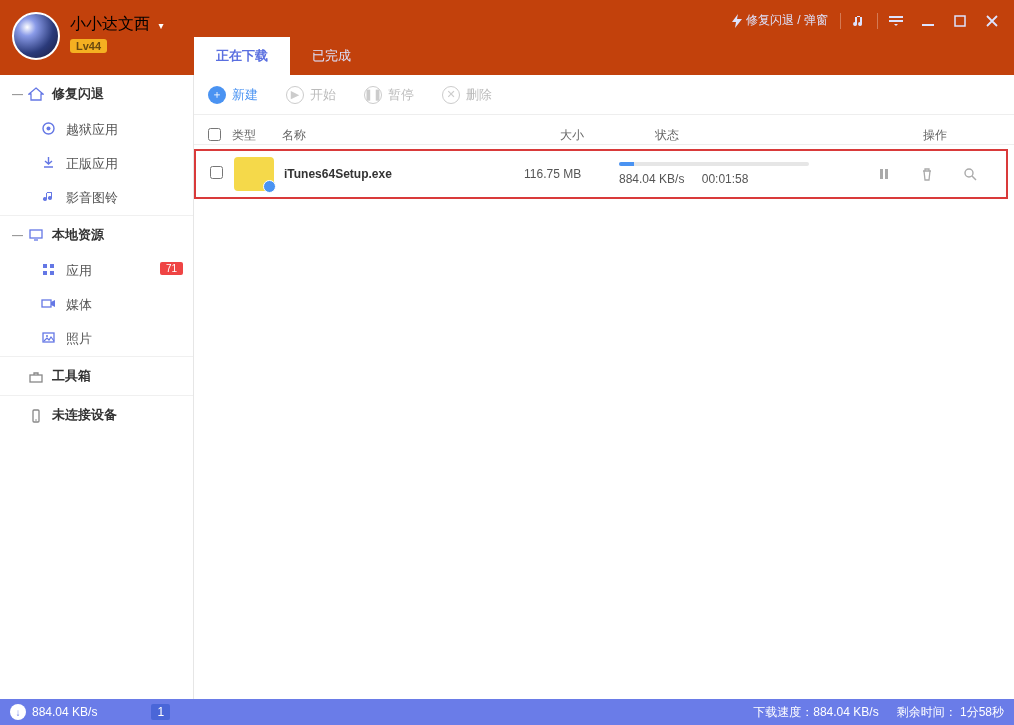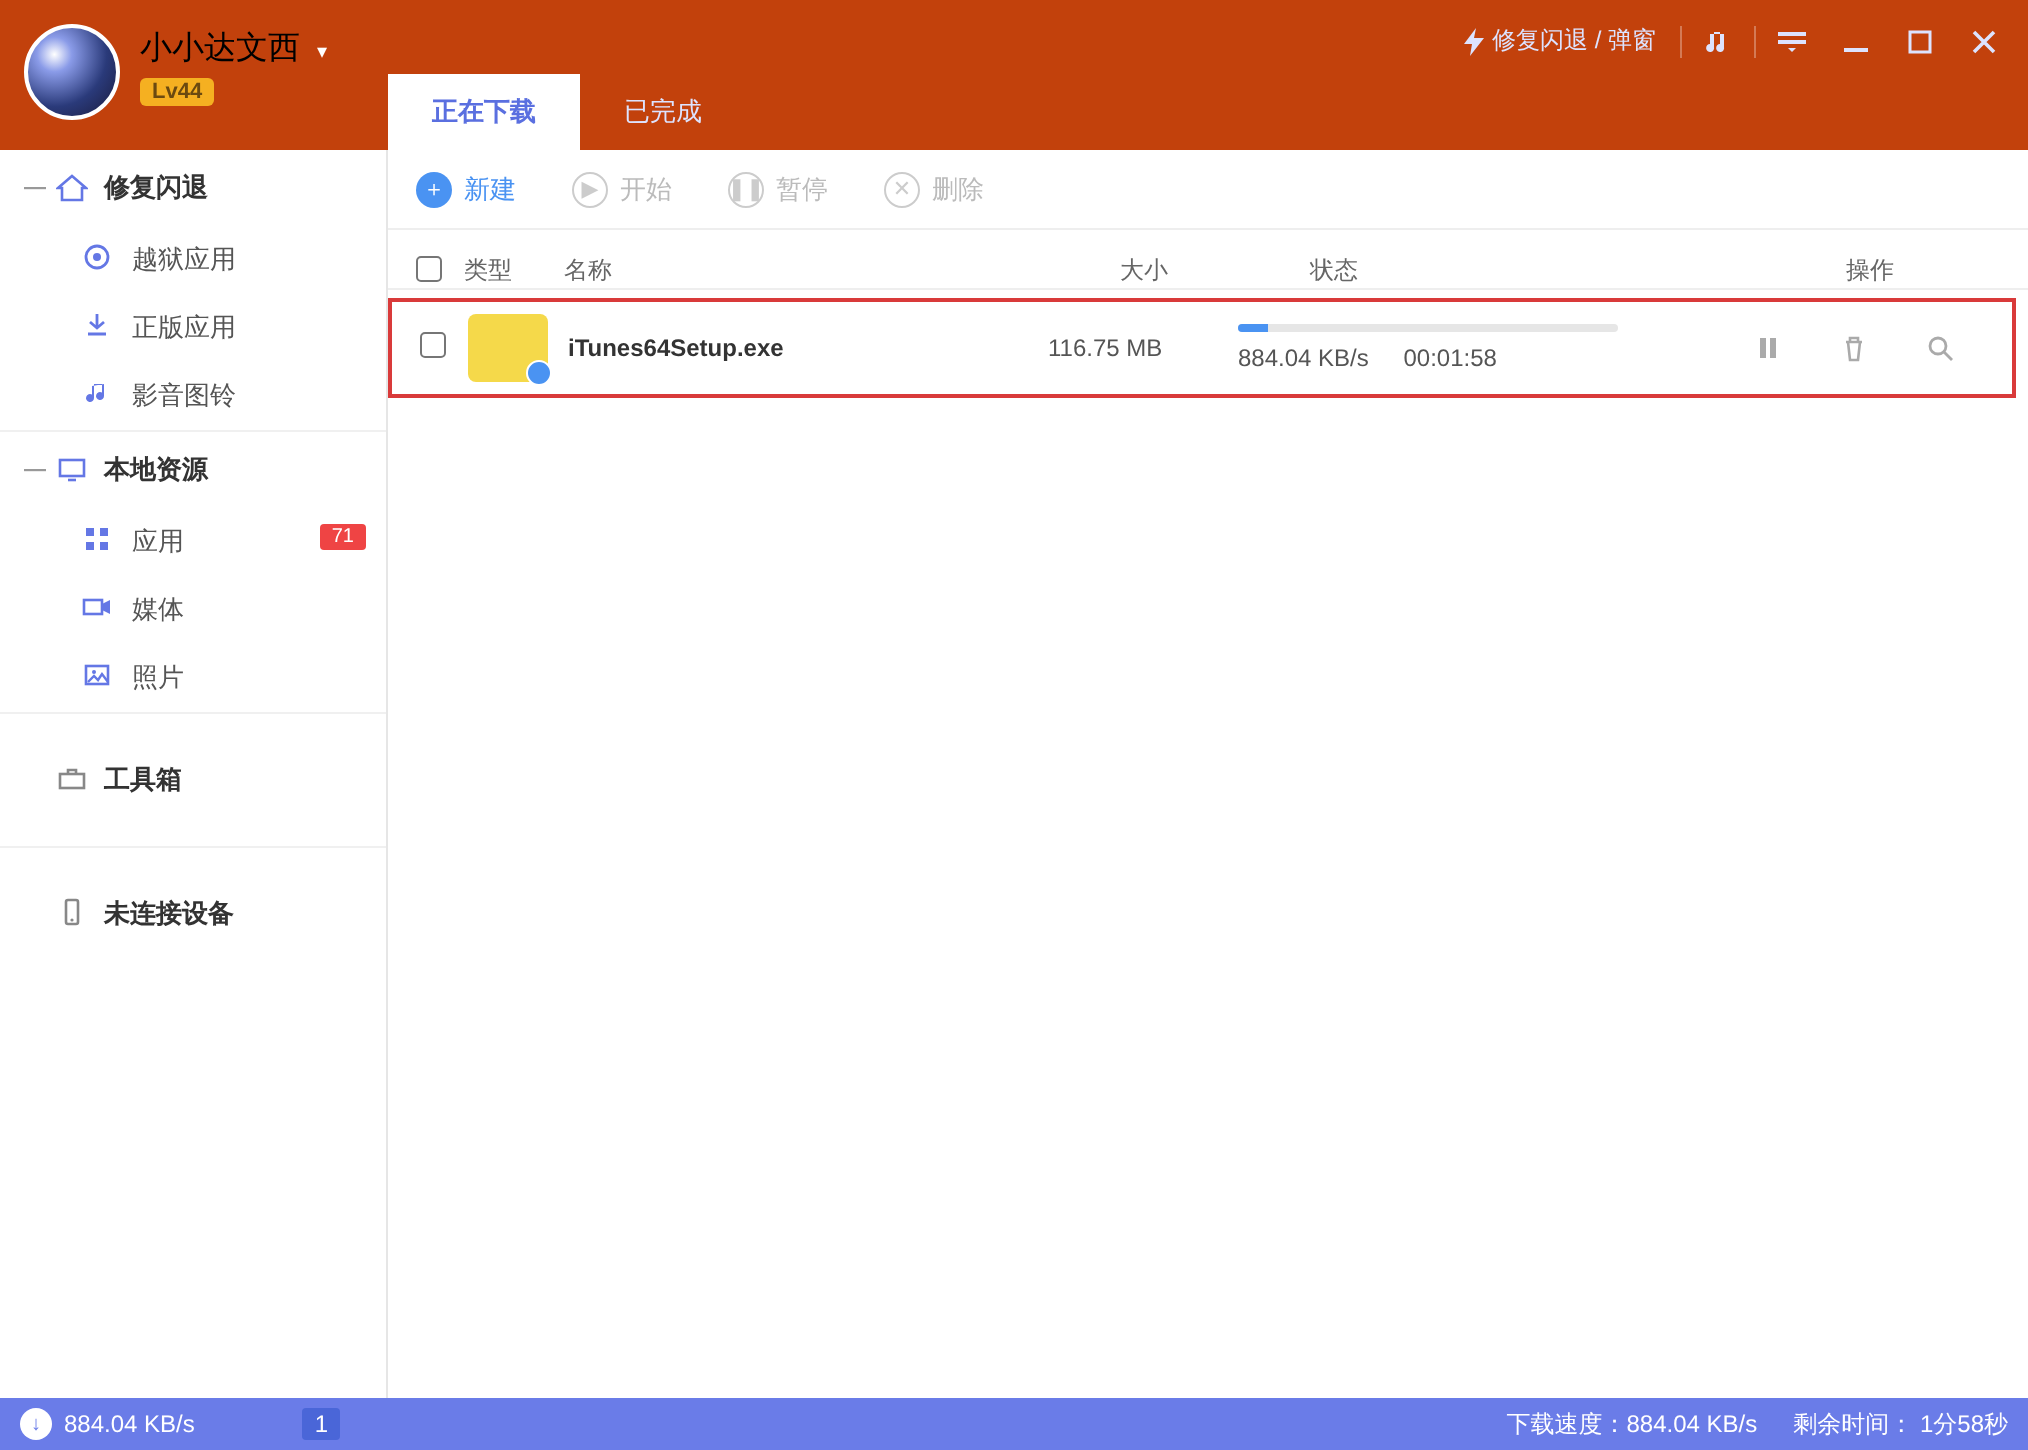--- a/index.html
+++ b/index.html
@@ -24,21 +24,21 @@
 
 .sidebar { width: 194px; background: #fff; border-right: 1px solid #e6e6e6; font-size: 13px; color: #444; }
 .sb-group-hdr { display: flex; align-items: center; padding: 10px 12px; color: #333; font-weight: bold; cursor: pointer; }
 .sb-collapse { width: 14px; color: #999; font-size: 11px; }
 .sb-group-icon { width: 20px; display: flex; justify-content: center; color: #6477e5; }
 .sb-group-label { margin-left: 6px; }
 .sb-item { display: flex; align-items: flex-start; padding: 8px 12px 8px 38px; cursor: pointer; position: relative; }
 .sb-item-icon { width: 20px; color: #6477e5; display: flex; justify-content: center; }
 .sb-item-label { margin-left: 8px; color: #555; }
 .sb-badge { position: absolute; right: 10px; background: #ef4444; color: #fff; font-size: 10px; padding: 1px 6px; border-radius: 2px; }
-.sb-tool, .sb-device { display: flex; align-items: flex-start; padding: 24px 12px; color: #333; font-weight: bold; cursor: pointer; border-top: 1px solid #f0f0f0; }
+.sb-tool, .sb-device { display: flex; align-items: flex-end; padding: 10px 12px; color: #333; font-weight: bold; cursor: pointer; border-top: 1px solid #f0f0f0; }
 .sb-tool .sb-group-icon, .sb-device .sb-group-icon { color: #888; }
 
 .main { flex: 1; display: flex; flex-direction: column; background: #fff; }
 .toolbar { height: 40px; display: flex; align-items: center; padding: 0 14px; gap: 28px; border-bottom: 1px solid #eee; }
 .tb-btn { display: flex; align-items: center; gap: 6px; font-size: 13px; cursor: pointer; }
 .tb-btn.primary { color: #4a93f2; }
 .tb-btn.disabled { color: #bbb; }
 .tb-icon-circ { width: 18px; height: 18px; border-radius: 50%; display: flex; align-items: center; justify-content: center; font-size: 11px; }
 .tb-btn.primary .tb-icon-circ { background: #4a93f2; color: #fff; }
 .tb-btn.disabled .tb-icon-circ { border: 1.5px solid #ccc; color: #ccc; }

